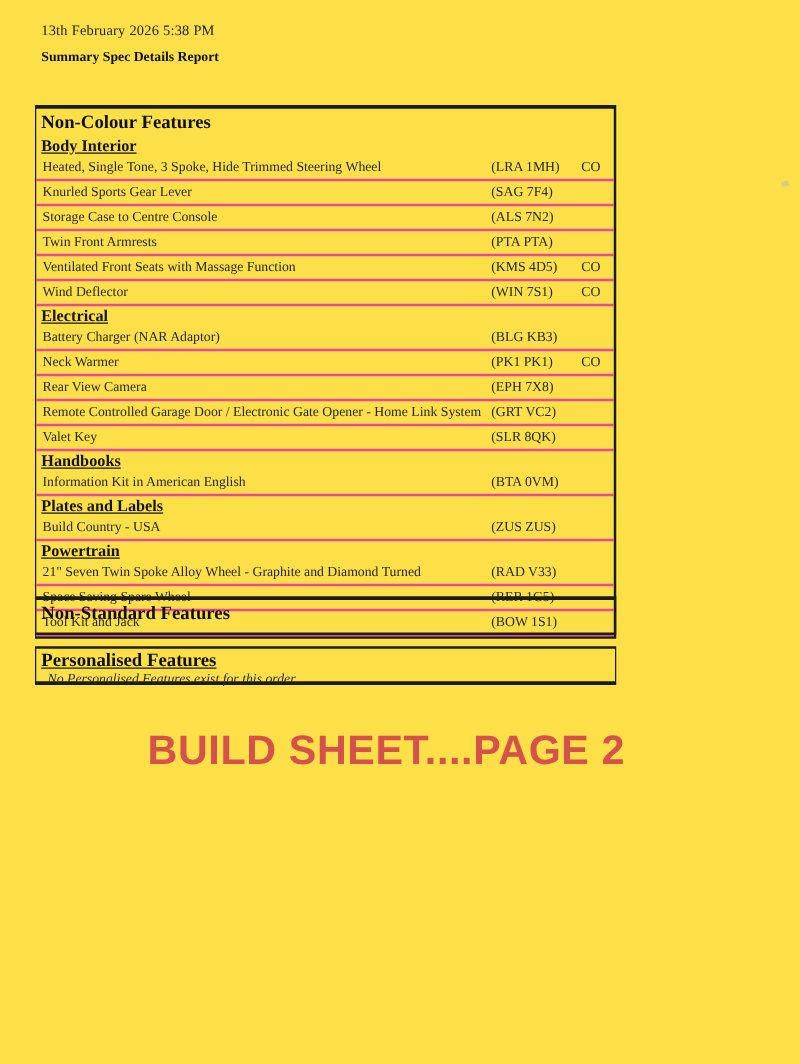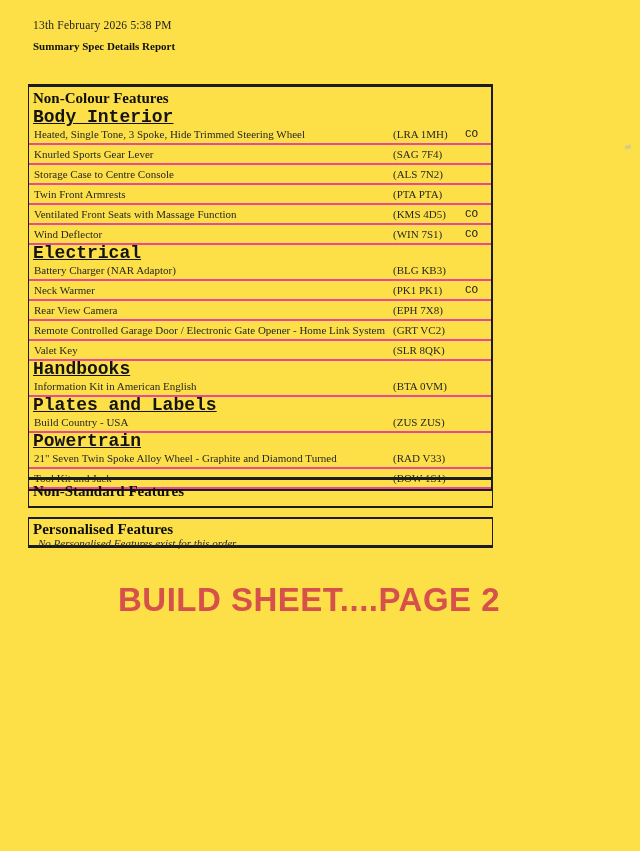--- a/index.html
+++ b/index.html
@@ -23,39 +23,39 @@
   .report-title{font-size:11px;font-weight:bold;color:#111;}
   .vin{font-size:18px;font-weight:bold;letter-spacing:.4px;color:#0d0d0d;}
 
   .box{
     position:absolute;left:28px;width:465px;
     border:1px solid #1c1c1c;background:transparent;
     box-sizing:border-box;
   }
   .box1{top:84px;border-top-width:3px;border-right-width:2px;border-bottom-width:2px;}
   .box2{top:477px;height:31px;border-top-width:3px;border-bottom-width:2px;}
-  .box3{top:517px;height:31px;border-top-width:2px;border-bottom-width:3px;}
+  .box3{top:517px;height:31px;border-top-width:2px;border-bottom-width:3px;text-decoration:underline;}
 
   .box-title{
     font-size:15px;font-weight:bold;color:#0f0f0f;
     padding:3px 0 2px 4px;line-height:17px;
   }
   .subhead{
-    font-size:18px;font-weight:bold;text-decoration:underline;
-    color:#141414;padding:0 0 0 4px;line-height:16px;height:16px;font-family:Liberation Mono, monospace;
+    font-size:13px;font-weight:bold;text-decoration:underline;
+    color:#141414;padding:0 0 0 4px;line-height:16px;height:16px;
   }
   .frow{
     display:flex;align-items:center;
     font-size:11px;line-height:17px;height:18px;
     padding:0 6px 0 5px;color:#262626;
     border-bottom:2px solid #ec4899;
   }
   .flabel{flex:1;white-space:nowrap;overflow:hidden;}
   .fcode{width:66px;flex-shrink:0;white-space:nowrap;}
-  .fflag{width:20px;flex-shrink:0;padding-left:6px;white-space:nowrap;font-family:Liberation Mono, monospace;}
+  .fflag{width:20px;flex-shrink:0;padding-left:6px;white-space:nowrap;}
 
   .note{
     font-size:11px;font-style:italic;color:#2a2a2a;
     padding:0 0 2px 9px;line-height:13px;
   }
 
   .annotation{
     position:absolute;left:118px;top:581px;
     font-family:"Liberation Sans","DejaVu Sans",sans-serif;
     font-weight:bold;font-size:33px;letter-spacing:.5px;
@@ -150,20 +150,25 @@
           <span class="fcode">(ZUS ZUS)</span>
           <span class="fflag"></span>
         </div>
         <div class="subhead">Powertrain</div>
         <div class="frow">
           <span class="flabel">21" Seven Twin Spoke Alloy Wheel - Graphite and Diamond Turned</span>
           <span class="fcode">(RAD V33)</span>
           <span class="fflag"></span>
         </div>
         <div class="frow">
+          <span class="flabel">Space Saving Spare Wheel</span>
+          <span class="fcode">(RER 1G5)</span>
+          <span class="fflag"></span>
+        </div>
+        <div class="frow">
           <span class="flabel">Tool Kit and Jack</span>
           <span class="fcode">(BOW 1S1)</span>
           <span class="fflag"></span>
         </div>
       </div>
   </div>
 
   <div class="box box2">
     <div class="box-title">Non-Standard Features</div>
   </div>

